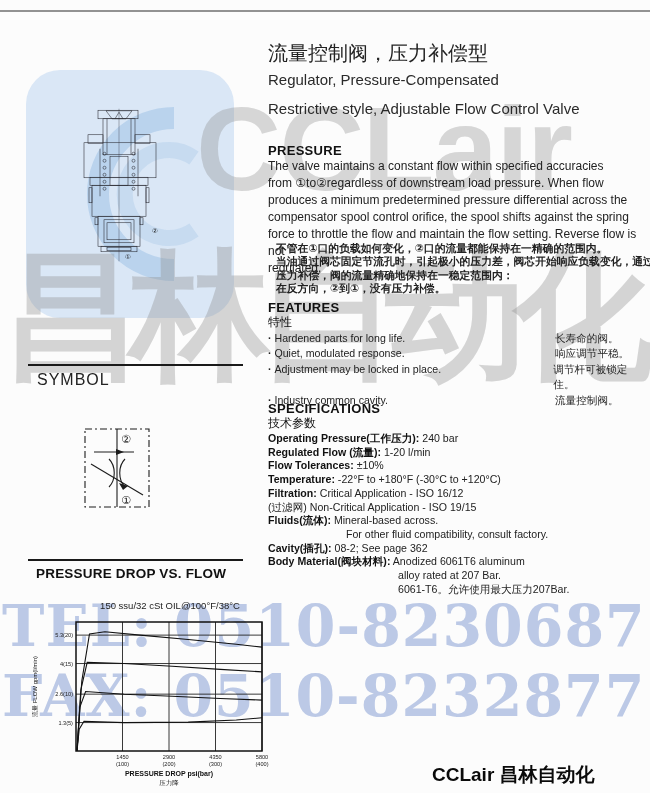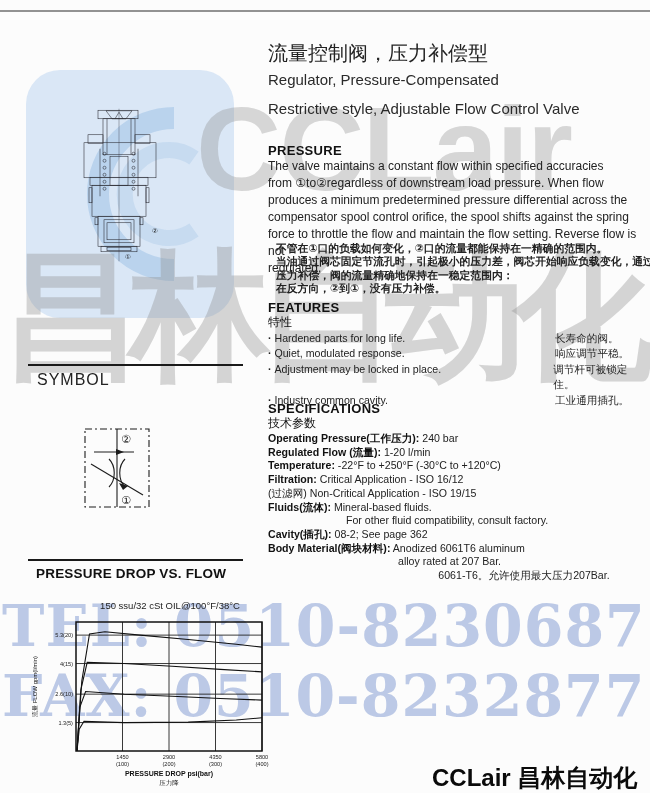--- a/index.html
+++ b/index.html
@@ -25,21 +25,21 @@
   .feat-row{display:flex;font-size:10.6px;line-height:15.4px;color:#222;gap:25px;}
   .feat-en{width:262px;}
   .feat-en::before{content:"· ";font-weight:bold;}
   .spec-row{font-size:10.6px;line-height:13.7px;color:#222;}
   .spec-row b{font-weight:bold;color:#111;}
   
   .rule{height:2px;background:#1a1a1a;}
   .symbol-h{left:37px;top:371px;font-size:16px;letter-spacing:1px;color:#222;}
   .chart-h{left:36px;top:566px;font-size:13.5px;font-weight:bold;letter-spacing:.2px;color:#111;}
   .chart-sub{left:55px;width:230px;text-align:center;font-size:9.5px;color:#222;}
-  .logo-bottom{left:432px;top:762px;font-size:24px;font-weight:bold;color:#0a0a0a;}
+  .logo-bottom{left:432px;top:762px;font-size:19px;font-weight:bold;color:#0a0a0a;}
   svg{display:block;}
 </style>
 </head>
 <body>
 
 <div id="page">
 
   <svg class="abs" style="left:24px;top:58px;" width="212" height="272" viewBox="0 0 212 272">
     <rect x="2" y="12" width="208" height="248" rx="34" fill="#d3e3f4" opacity="0.85"></rect>
     <path d="M150 60 A74 74 0 1 0 150 212" fill="none" stroke="#b6d0ec" stroke-width="22" opacity="0.9"></path>
@@ -120,59 +120,62 @@
       <div class="feat-row">
         <span class="feat-en">Quiet, modulated response.</span>
         <span class="feat-cn">响应调节平稳。</span>
       </div>
       <div class="feat-row">
         <span class="feat-en">Adjustment may be locked in place.</span>
         <span class="feat-cn">调节杆可被锁定住。</span>
       </div>
       <div class="feat-row">
         <span class="feat-en">Industry common cavity.</span>
-        <span class="feat-cn">工业通用插孔。</span>
+        <span class="feat-cn">流量控制阀。</span>
       </div>
     </div>
 
   <div class="abs h-sec" style="left:268px;top:401px;">SPECIFICATIONS</div>
   <div class="abs h-cn" style="left:268px;top:415px;">技术参数</div>
   <div class="abs" style="left:268px;top:432px;width:382px;">
 
   <div class="spec-row">
         <b>Operating Pressure(工作压力):</b><span> 240 bar</span>
       </div>
       <div class="spec-row">
         <b>Regulated Flow (流量):</b><span> 1-20 l/min</span>
       </div>
       <div class="spec-row">
-        <b>Temperature:</b><span> -22°F to +250°F (-30°C to +120°C)</span>
+        <b>Flow Tolerances:</b><span> ±10%</span>
+      </div>
+      <div class="spec-row">
+        <b>Temperature:</b><span> -22°F to +180°F (-30°C to +120°C)</span>
       </div>
       <div class="spec-row">
         <b>Filtration:</b><span> Critical Application - ISO 16/12</span>
       </div>
       <div class="spec-row">
         <b></b><span>(过滤网) Non-Critical Application - ISO 19/15</span>
       </div>
       <div class="spec-row">
-        <b>Fluids(流体):</b><span> Mineral-based fluids.</span>
+        <b>Fluids(流体):</b><span> Mineral-based across.</span>
       </div>
       <div class="spec-row" style="padding-left: 78px;">
         <b></b><span>For other fluid compatibility, consult factory.</span>
       </div>
       <div class="spec-row">
         <b>Cavity(插孔):</b><span> 08-2; See page 362</span>
       </div>
       <div class="spec-row">
         <b>Body Material(阀块材料):</b><span> Anodized 6061T6 aluminum</span>
       </div>
       <div class="spec-row" style="padding-left: 130px;">
         <b></b><span>alloy rated at 207 Bar.</span>
       </div>
-      <div class="spec-row" style="padding-left: 130px; text-align: center;">
+      <div class="spec-row" style="padding-left: 130px;">
         <b></b><span>6061-T6。允许使用最大压力207Bar.</span>
       </div>
     </div>
 
   <div class="abs rule" style="left:28px;top:364px;width:215px;"></div>
   <div class="abs symbol-h">SYMBOL</div>
   <svg class="abs" style="left:82px;top:426px;" width="70" height="84" viewBox="0 0 70 84" fill="none" stroke="#1c1c1c" stroke-width="1.1">
     <rect x="3" y="3" width="64" height="78" stroke-dasharray="7 3 2 3"></rect>
     <line x1="35" y1="3" x2="35" y2="81"></line>
     <line x1="12" y1="26" x2="52" y2="26"></line>

